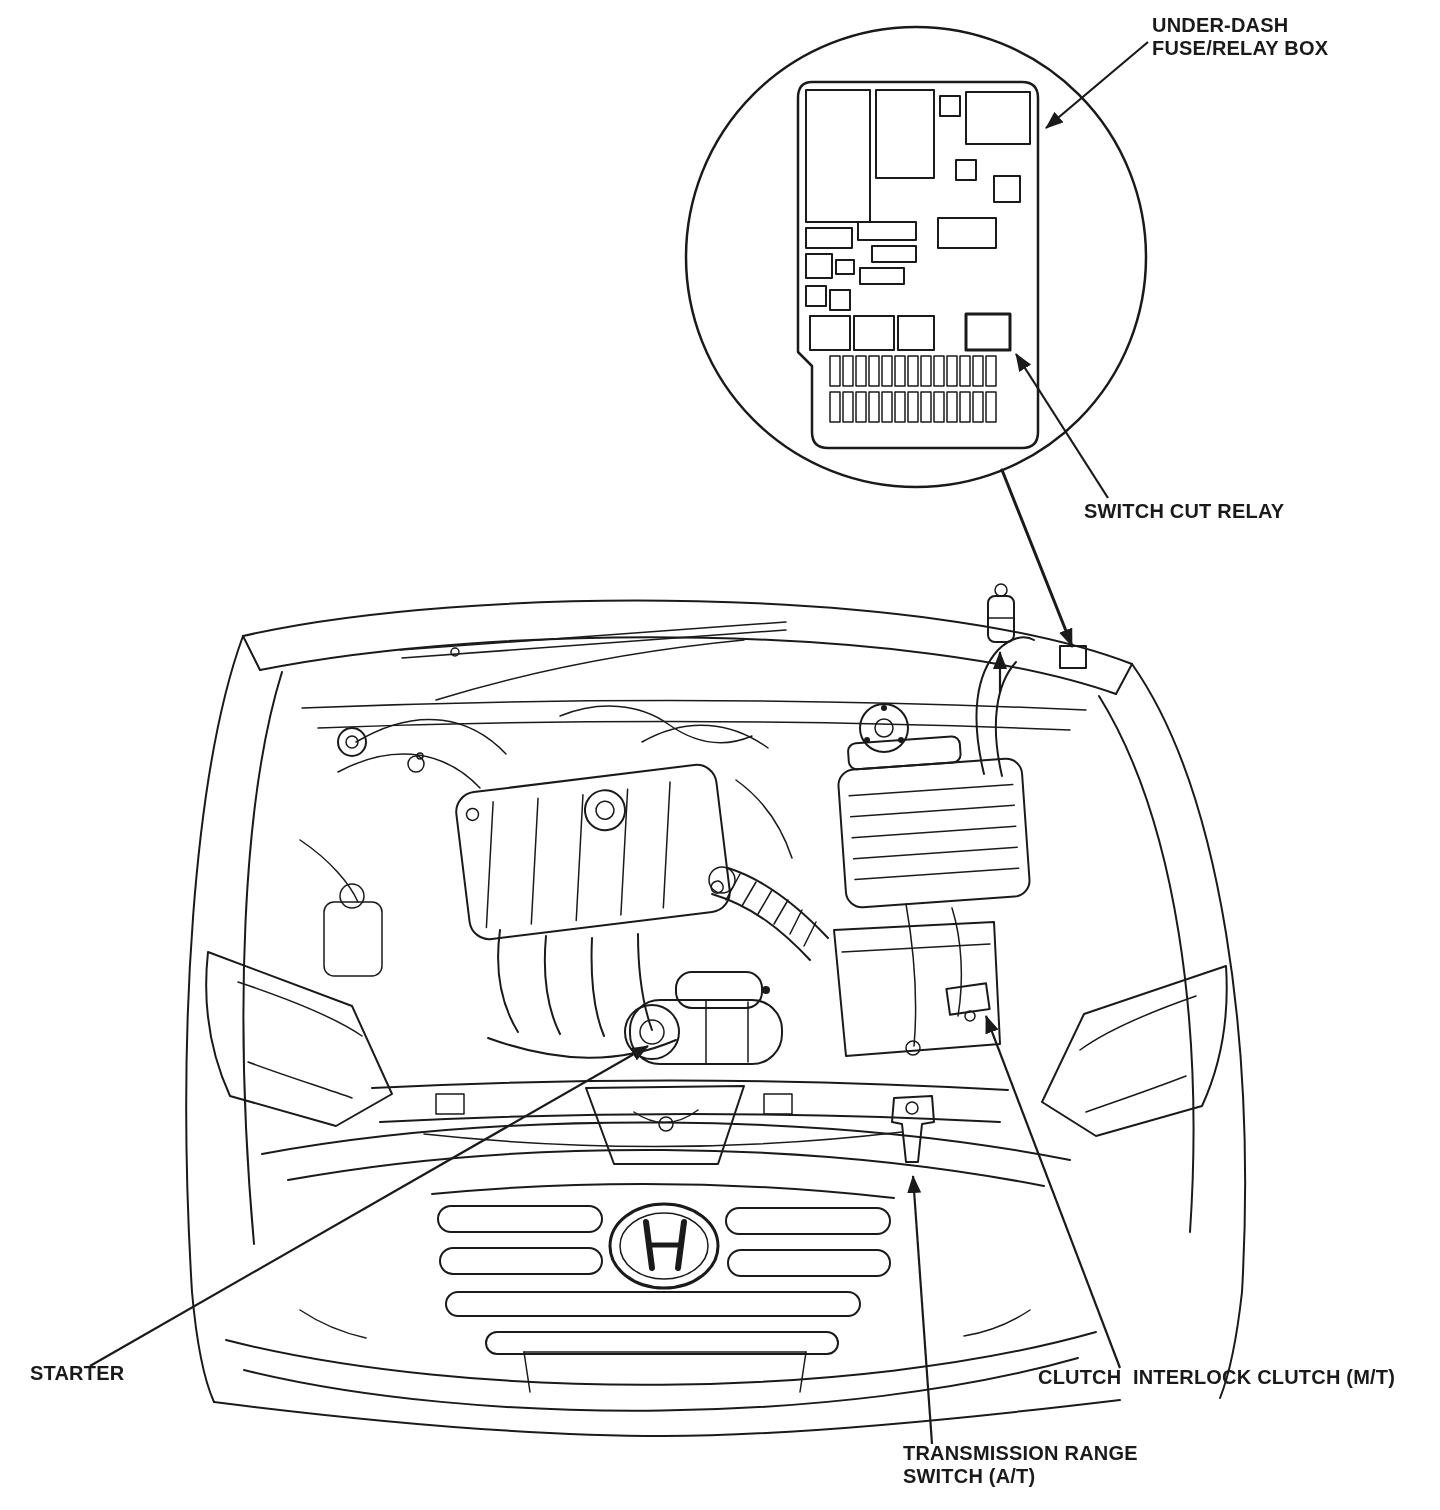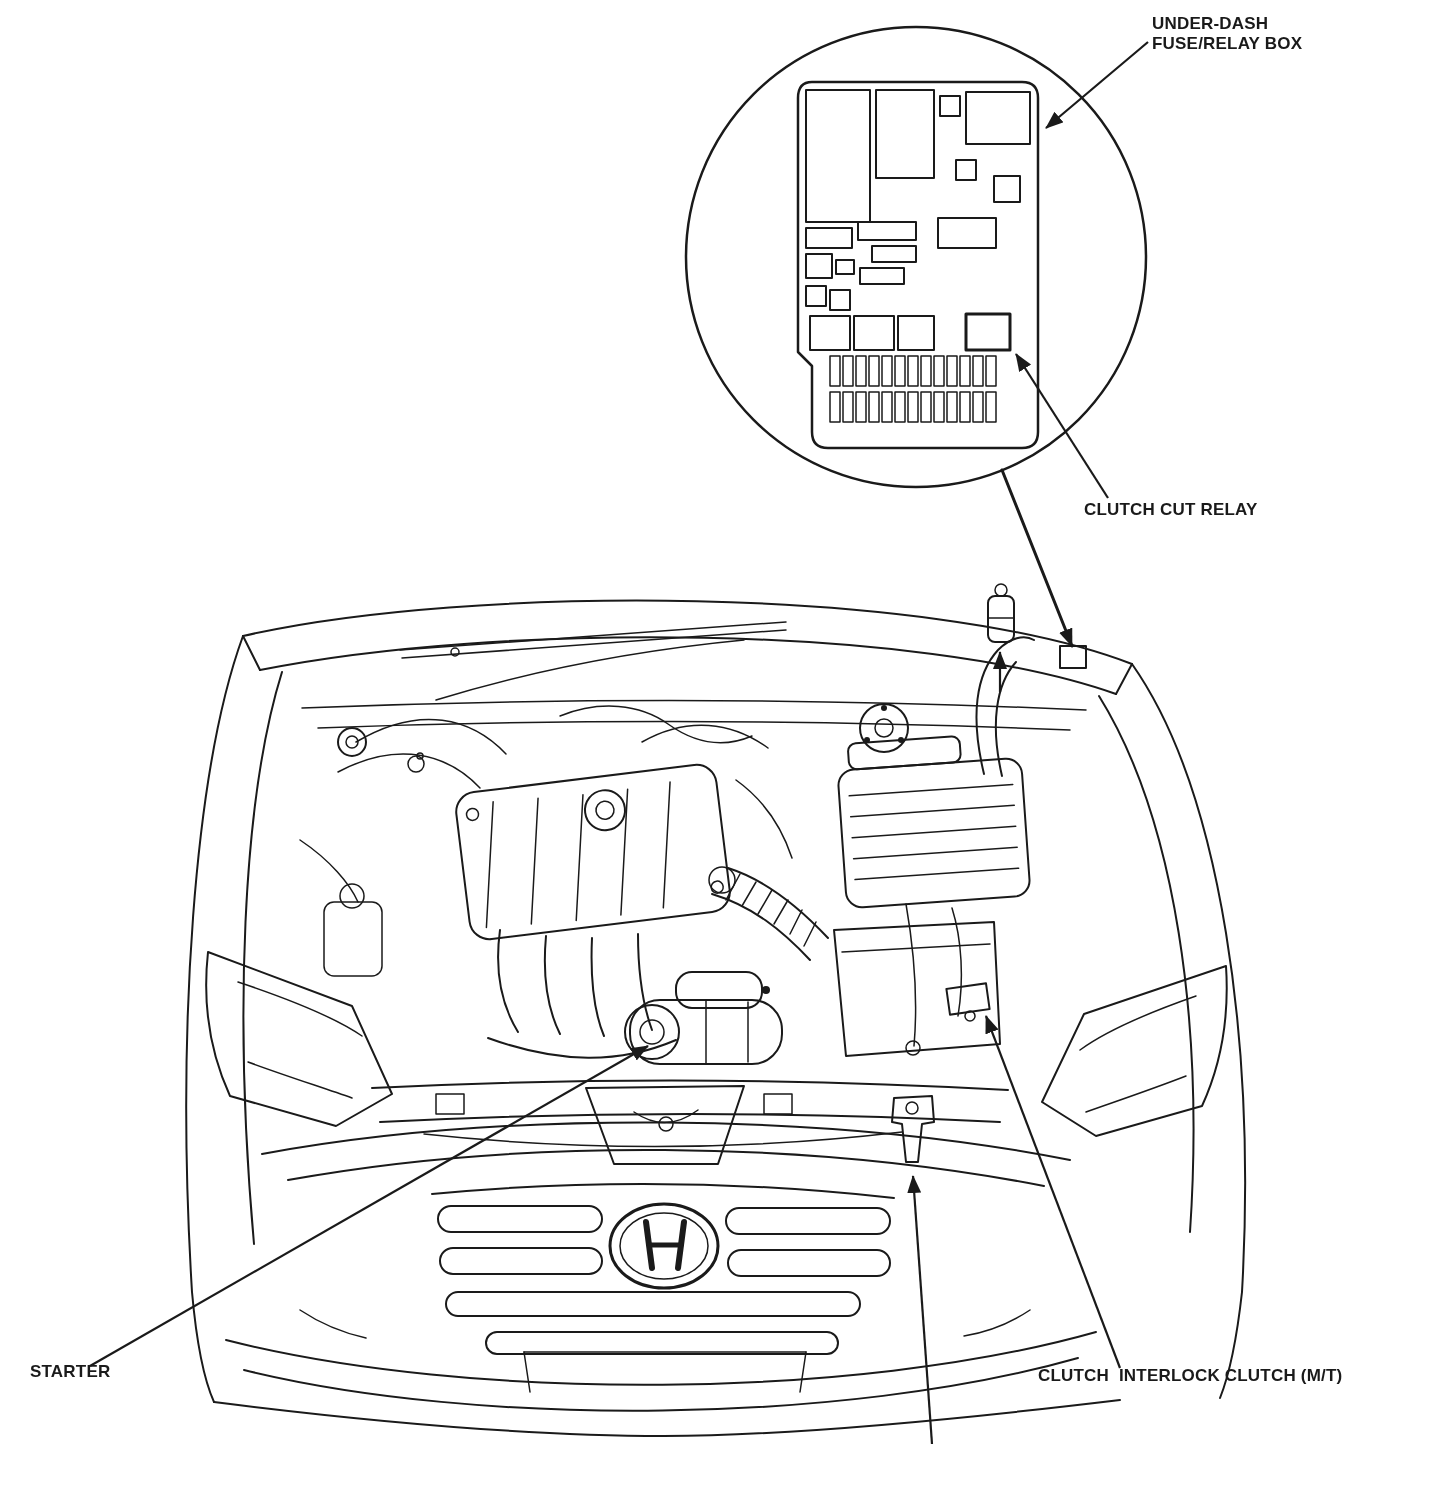--- a/index.html
+++ b/index.html
@@ -11,21 +11,21 @@
   }
   #stage svg { position:absolute; left:0; top:0; }
   .ln   { fill:none; stroke:var(--ink); stroke-width:2; stroke-linecap:round; stroke-linejoin:round; }
   .ln15 { fill:none; stroke:var(--ink); stroke-width:1.5; stroke-linecap:round; stroke-linejoin:round; }
   .ln25 { fill:none; stroke:var(--ink); stroke-width:2.5; stroke-linecap:round; stroke-linejoin:round; }
   .ln3  { fill:none; stroke:var(--ink); stroke-width:3; stroke-linecap:round; stroke-linejoin:round; }
   .lead { fill:none; stroke:var(--ink); stroke-width:2.2; stroke-linecap:butt; }
   .solid{ fill:var(--ink); stroke:none; }
   .lbl {
     position:absolute; color:var(--ink);
-    font-weight:bold; font-size:17px; line-height:1.16;
+    font-weight:bold; font-size:20px; line-height:1.16;
     white-space:pre-wrap; letter-spacing:0.2px;
   }
 </style>
 </head>
 <body>
 
 <div id="stage">
 
   <svg width="1440" height="1510" viewBox="0 0 1440 1510">
     <defs>
@@ -271,19 +271,21 @@
       <line class="ln3" x1="1002" y1="470" x2="1072" y2="646" marker-end="url(#arrow)"></line>
       <line class="lead" x1="90" y1="1366" x2="648" y2="1046" marker-end="url(#arrow)"></line>
       <line class="lead" x1="1120" y1="1368" x2="986" y2="1016" marker-end="url(#arrow)"></line>
       <line class="lead" x1="932" y1="1444" x2="913" y2="1176" marker-end="url(#arrow)"></line>
     </g>
   </svg>
 
   <div class="lbl" style="left:1152px; top:14px;">UNDER-DASH
 FUSE/RELAY BOX</div>
 
-  <div class="lbl" style="left:1084px; top:500px;">CLUTCH CUT RELAY</div>
+  <div class="lbl" style="left:1084px; top:500px;">SWITCH CUT RELAY</div>
 
   <div class="lbl" style="left:30px; top:1362px;">STARTER</div>
 
   <div class="lbl" style="left:1038px; top:1366px;">CLUTCH  INTERLOCK CLUTCH (M/T)</div>
 
+  <div class="lbl" style="left:903px; top:1442px;">TRANSMISSION RANGE
+SWITCH (A/T)</div>
 </div>
 
 </body></html>

